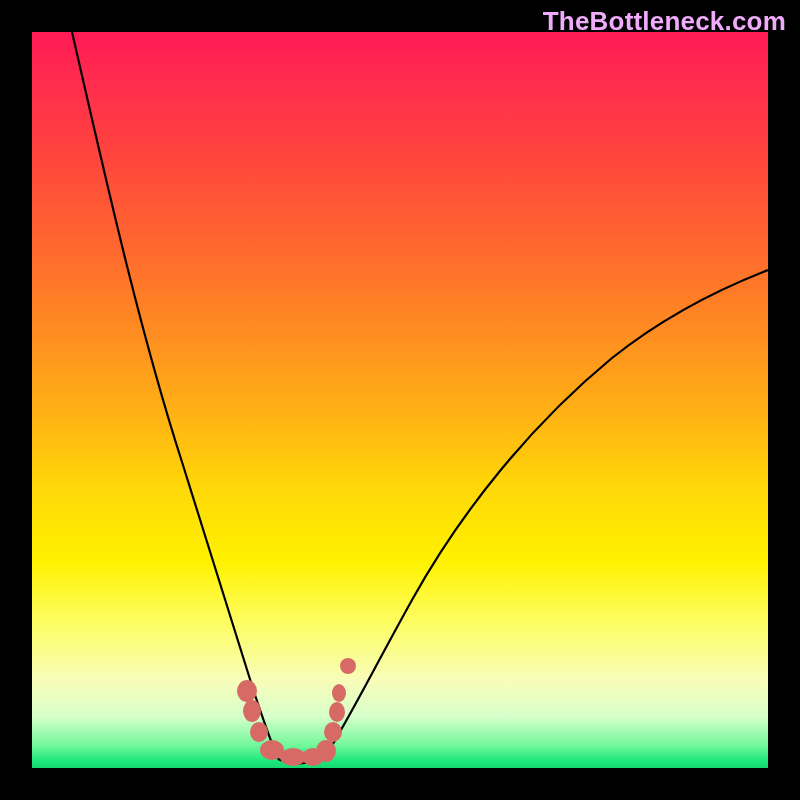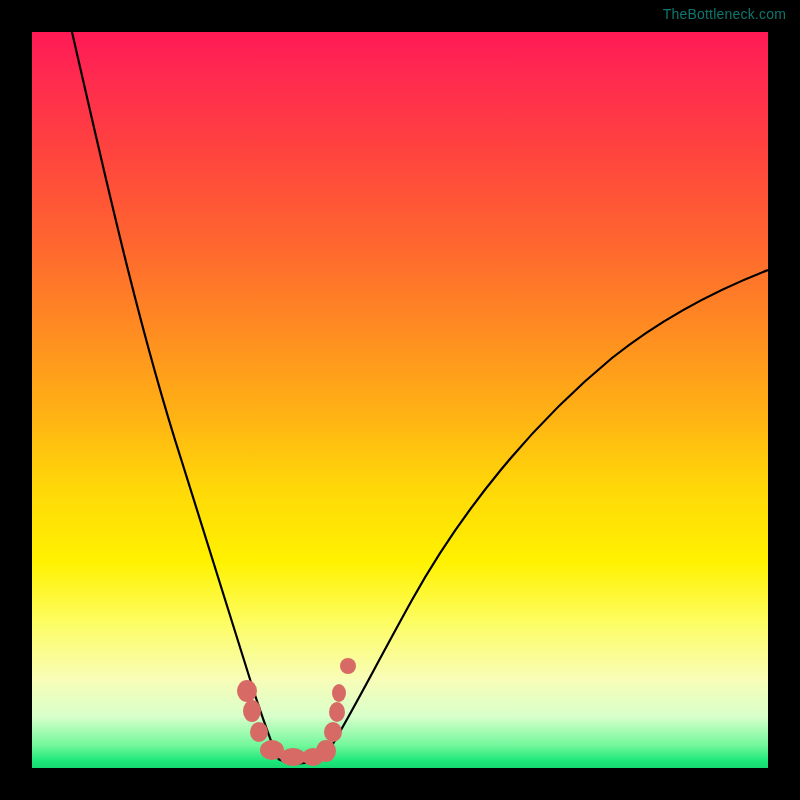--- a/index.html
+++ b/index.html
@@ -38,24 +38,24 @@
       #d8ffca 93%,
       #70f79a 97%,
       #1ee87a 99%,
       #16d870 100%
     );
   }
   .watermark {
     position: absolute;
     top: 6px;
     right: 14px;
-    color: #0f766e;
-    font-size: 14px;
+    color: #f0abfc;
+    font-size: 26px;
     letter-spacing: 0.2px;
-    font-weight: 400;
+    font-weight: 700;
   }
   svg.curve {
     position: absolute;
     left: 0; top: 0;
     width: 736px;
     height: 736px;
   }
   svg.curve path {
     fill: none;
     stroke: #000;

